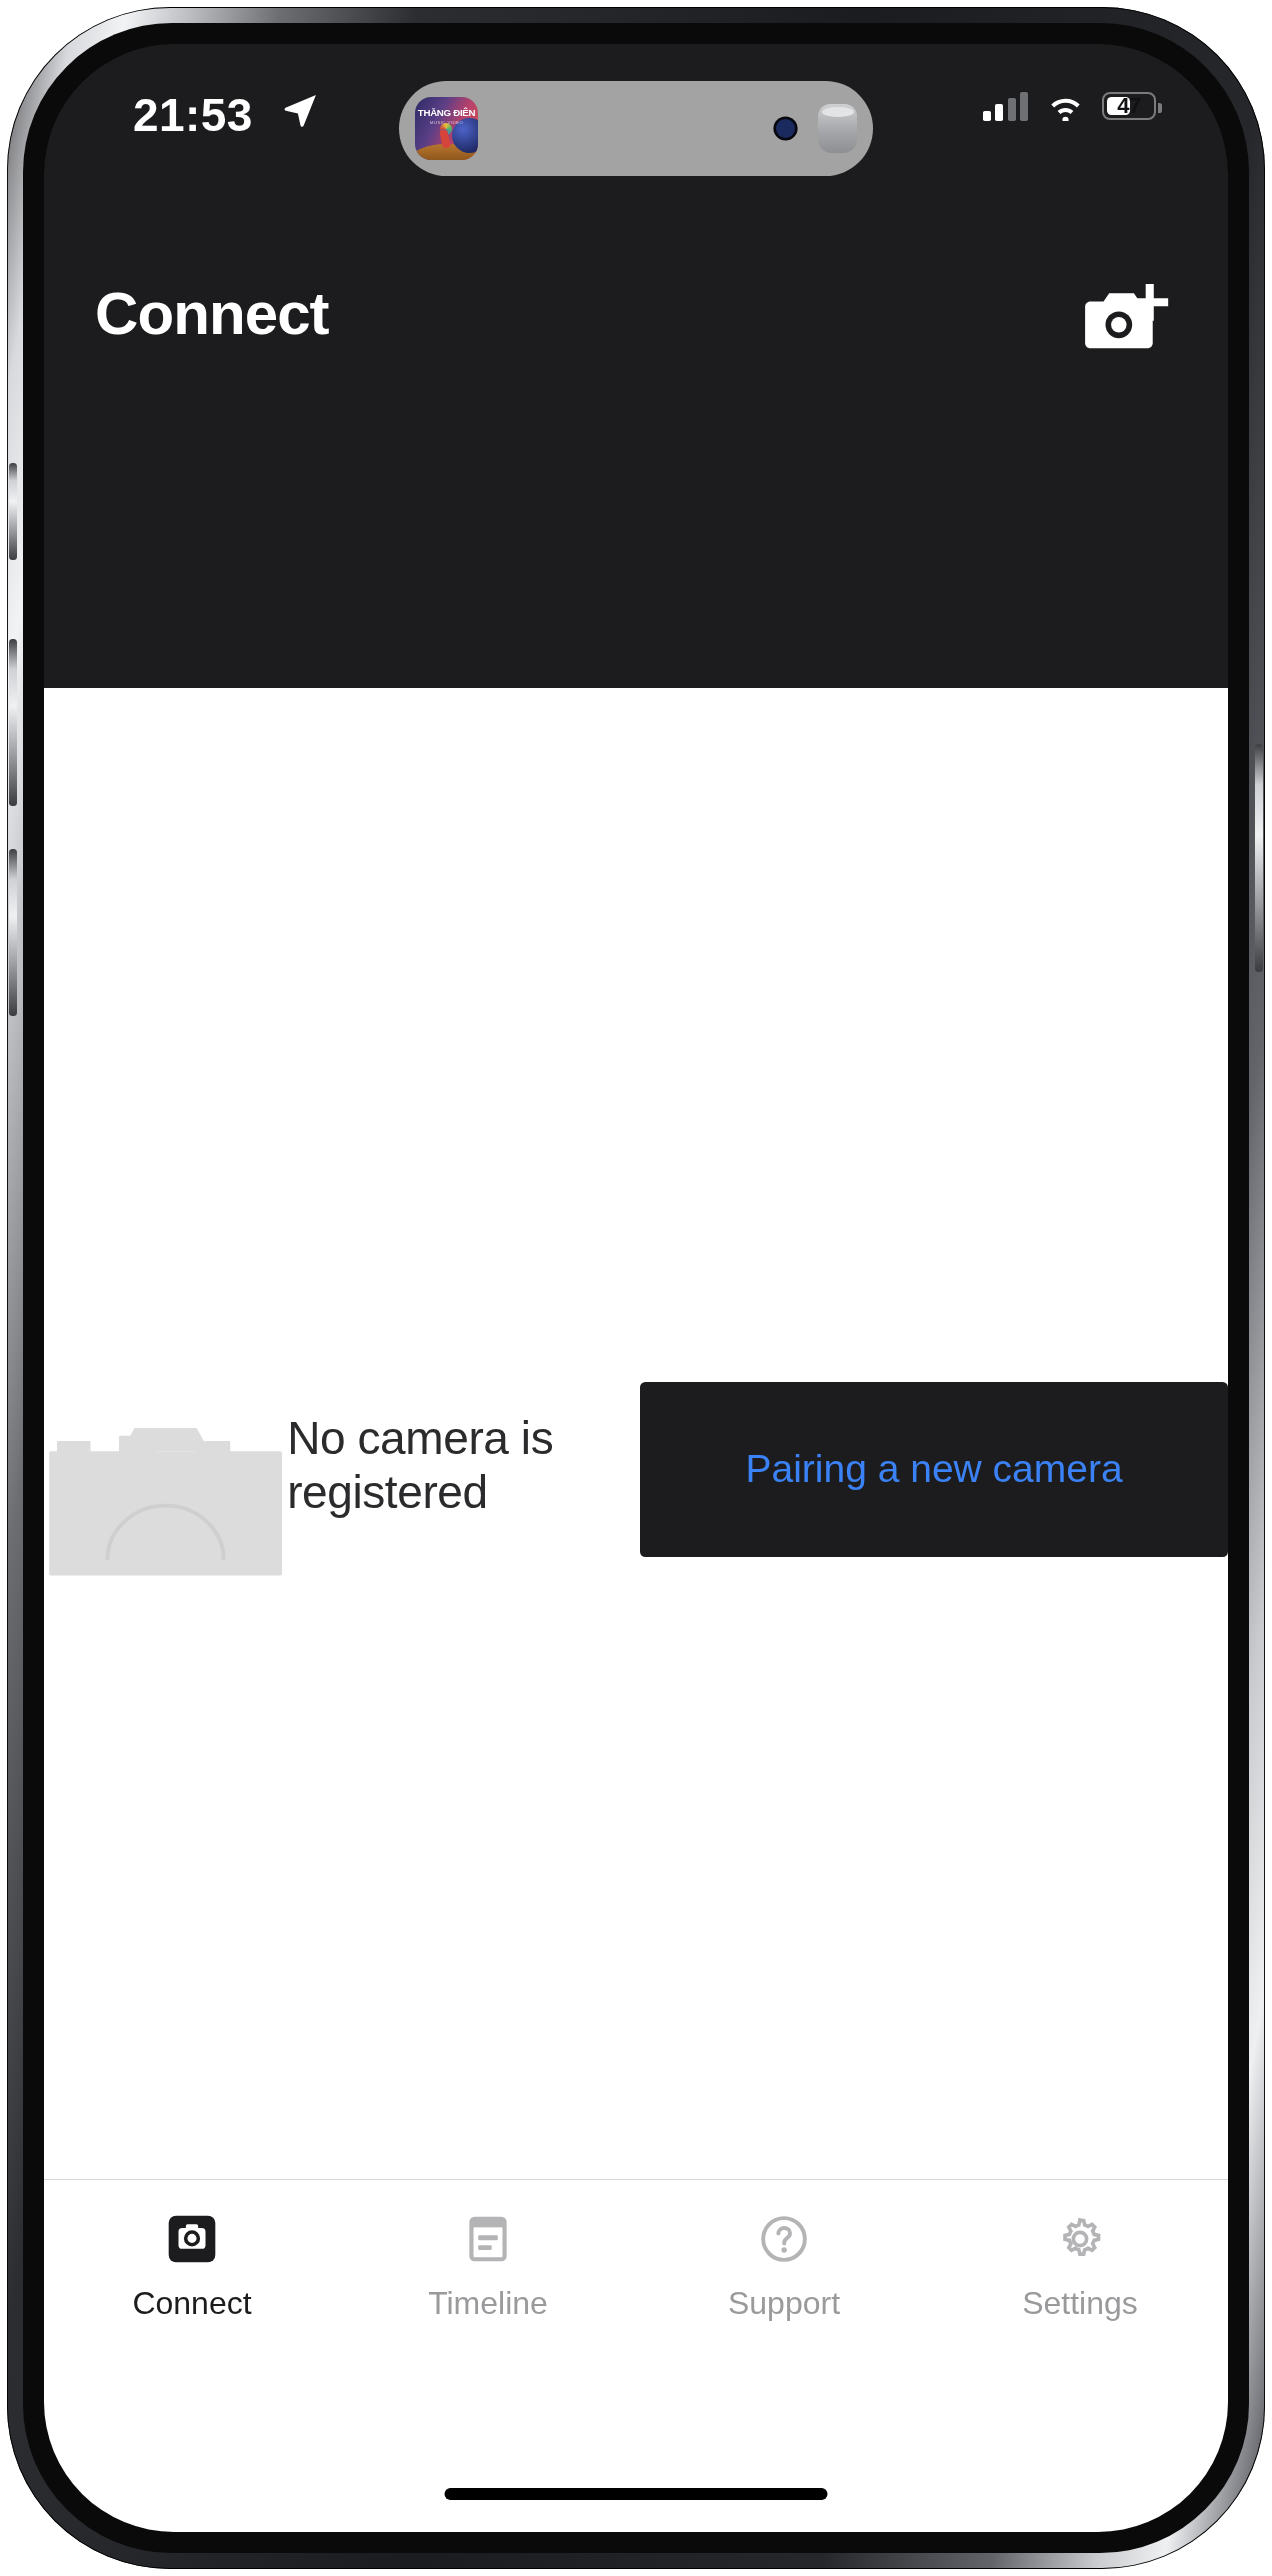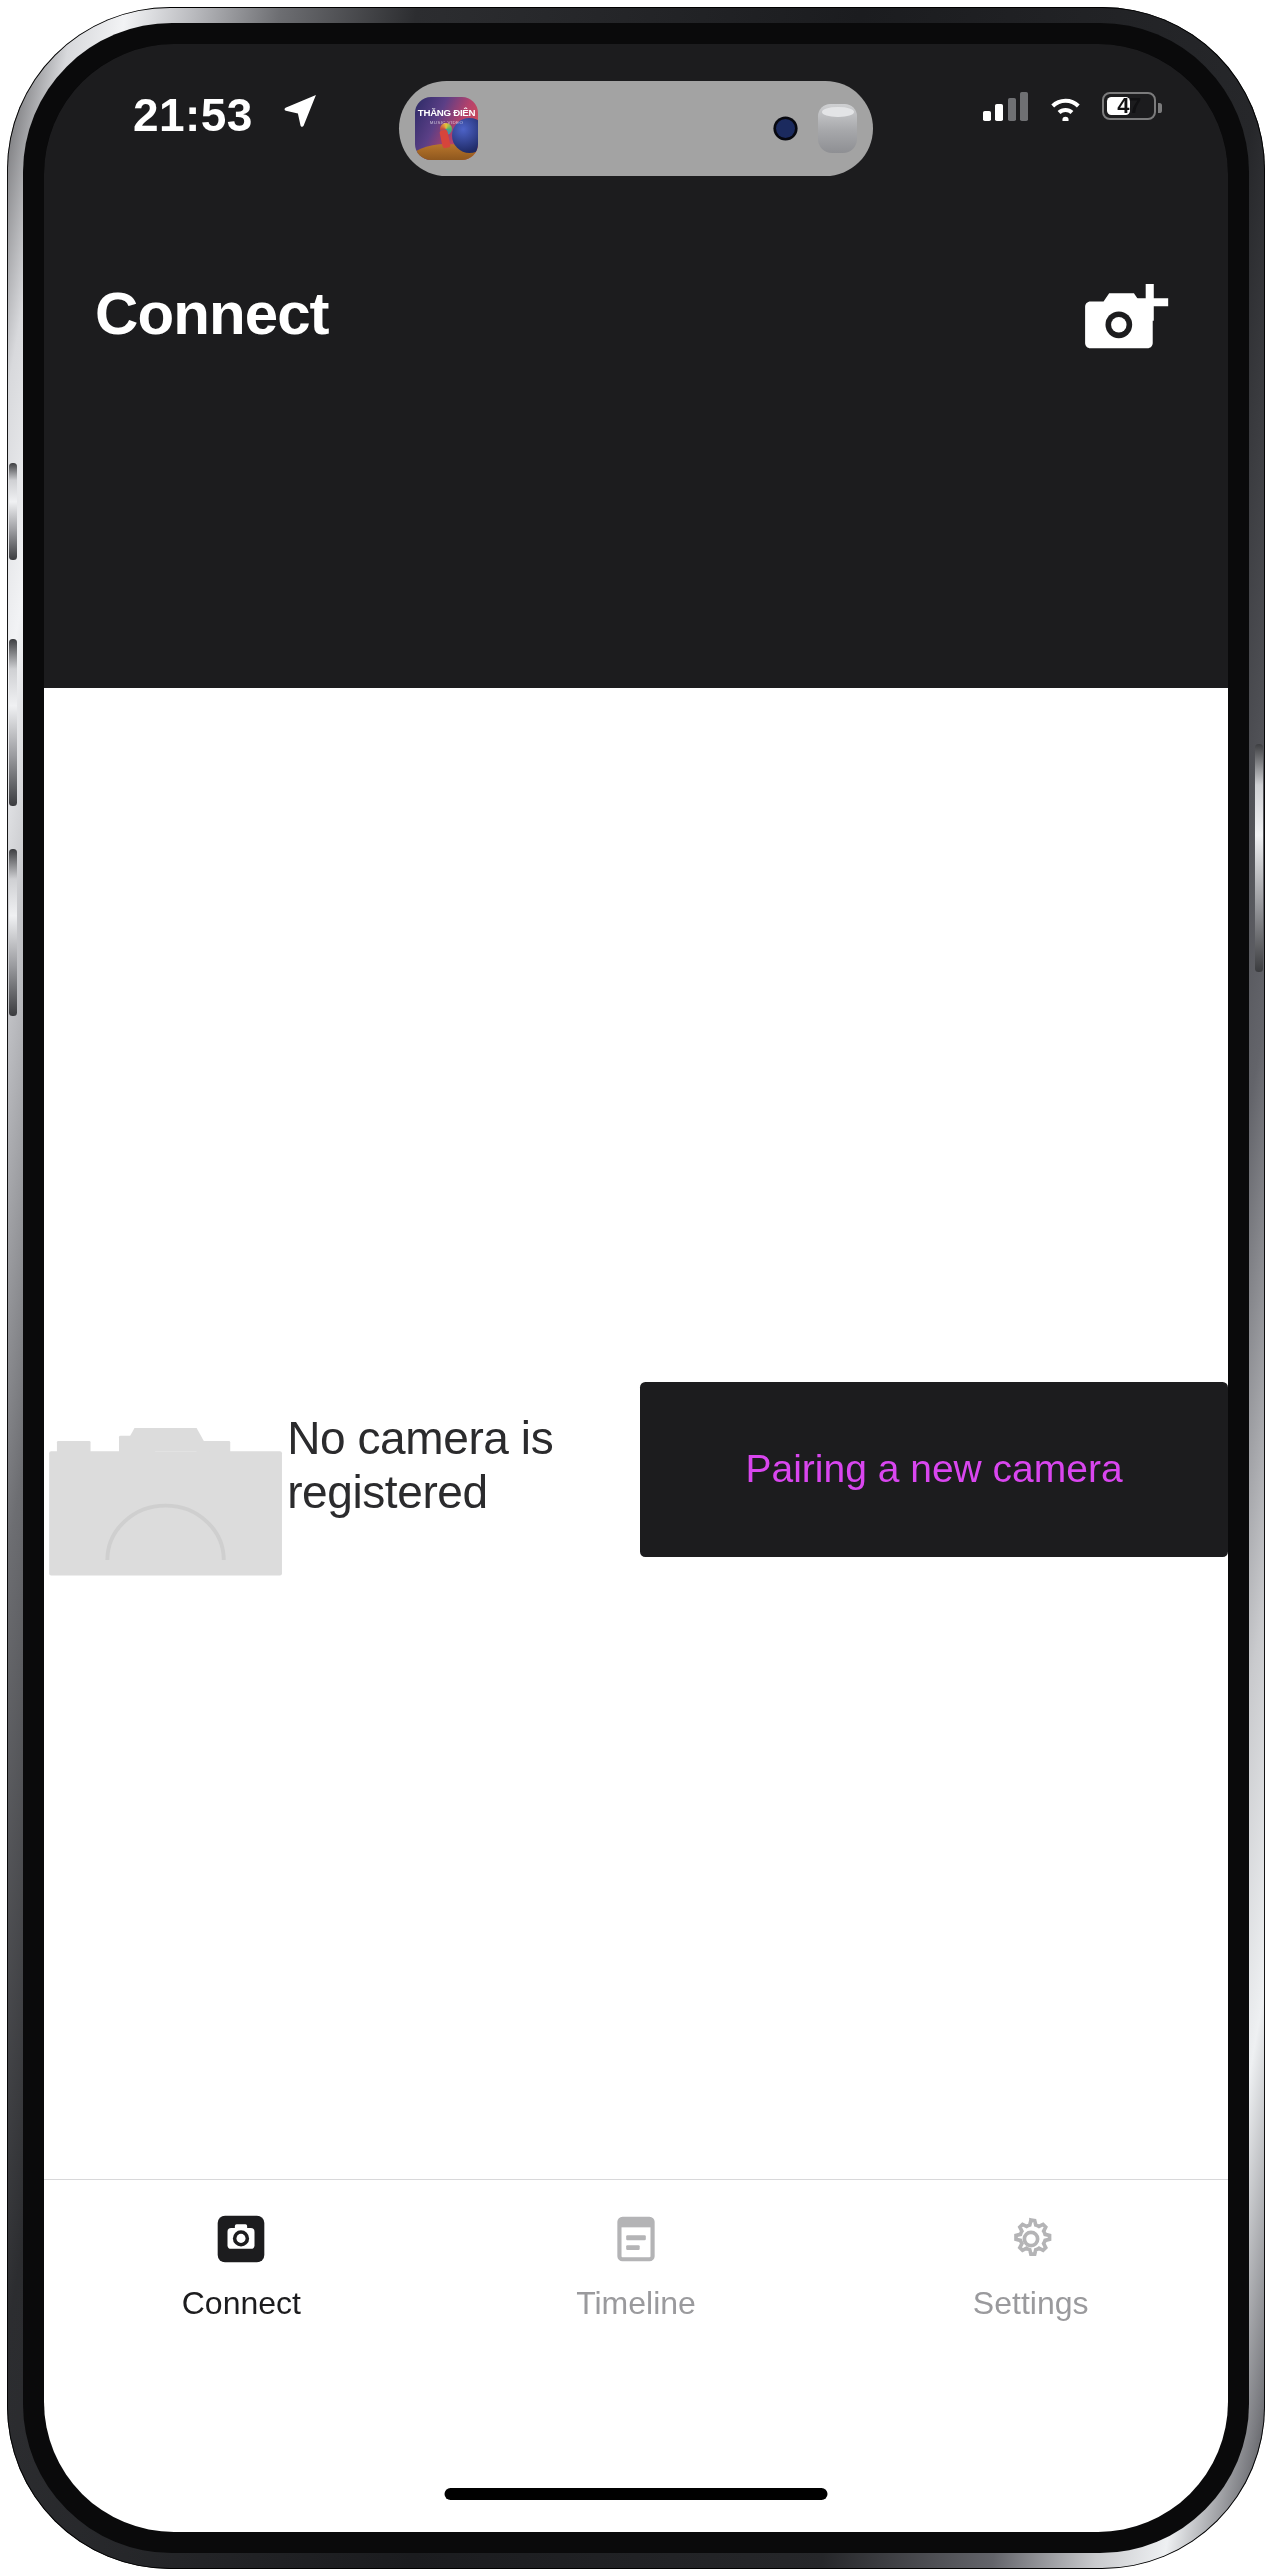--- a/index.html
+++ b/index.html
@@ -304,21 +304,21 @@
     color: #333335;
     font-weight: 400;
   }
   .primary-button {
     margin-top: 70px;
     width: 798px;
     height: 175px;
     background: #1c1c1e;
     border: none;
     border-radius: 5.3px;
-    color: #d946ef;
+    color: #3b82f6;
     font-size: 39px;
     font-family: "Liberation Sans", sans-serif;
     cursor: pointer;
     display: flex;
     align-items: center;
     justify-content: center;
   }
 
   
   .tabbar {
@@ -458,20 +458,28 @@
         <div class="tab">
           <svg class="tab-icon" viewBox="0 0 44 44">
             <rect x="8.5" y="5.5" width="27" height="33" rx="2.5" fill="none" stroke="#b4b4b6" stroke-width="3.4"></rect>
             <rect x="8.5" y="5.5" width="27" height="7" fill="#b4b4b6"></rect>
             <rect x="14" y="19" width="16" height="4" rx="1" fill="#b4b4b6"></rect>
             <rect x="14" y="27" width="11" height="4" rx="1" fill="#b4b4b6"></rect>
           </svg>
           <span class="tab-label">Timeline</span>
         </div>
 
+        <div class="tab">
+          <svg class="tab-icon" viewBox="0 0 44 44">
+            <circle cx="22" cy="22" r="17" fill="none" stroke="#b4b4b6" stroke-width="3.2"></circle>
+            <path d="M17.4 17.6c0-2.6 2.1-4.6 4.8-4.6 2.7 0 4.7 1.8 4.7 4.3 0 2.1-1.1 3.1-2.7 4.2-1.5 1.1-2 1.9-2 3.4v.8" fill="none" stroke="#b4b4b6" stroke-width="3.2" stroke-linecap="round"></path>
+            <circle cx="22.1" cy="31" r="2.2" fill="#b4b4b6"></circle>
+          </svg>
+          <span class="tab-label">Support</span>
+        </div>
 
         <div class="tab">
           <svg class="tab-icon" viewBox="0 0 44 44">
             <path d="M22 6.5l3 .5.9 3.6c.9.3 1.8.7 2.6 1.2l3.3-1.7 2.2 2.2-1.7 3.3c.5.8.9 1.7 1.2 2.6l3.6.9v3.1l-3.6.9c-.3.9-.7 1.8-1.2 2.6l1.7 3.3-2.2 2.2-3.3-1.7c-.8.5-1.7.9-2.6 1.2l-.9 3.6h-3.1l-.9-3.6c-.9-.3-1.8-.7-2.6-1.2l-3.3 1.7-2.2-2.2 1.7-3.3c-.5-.8-.9-1.7-1.2-2.6l-3.6-.9v-3.1l3.6-.9c.3-.9.7-1.8 1.2-2.6l-1.7-3.3 2.2-2.2 3.3 1.7c.8-.5 1.7-.9 2.6-1.2l.9-3.6h.1z" fill="none" stroke="#b4b4b6" stroke-width="3"></path>
             <circle cx="22" cy="22" r="5.4" fill="none" stroke="#b4b4b6" stroke-width="3"></circle>
           </svg>
           <span class="tab-label">Settings</span>
         </div>
 
       </div>

